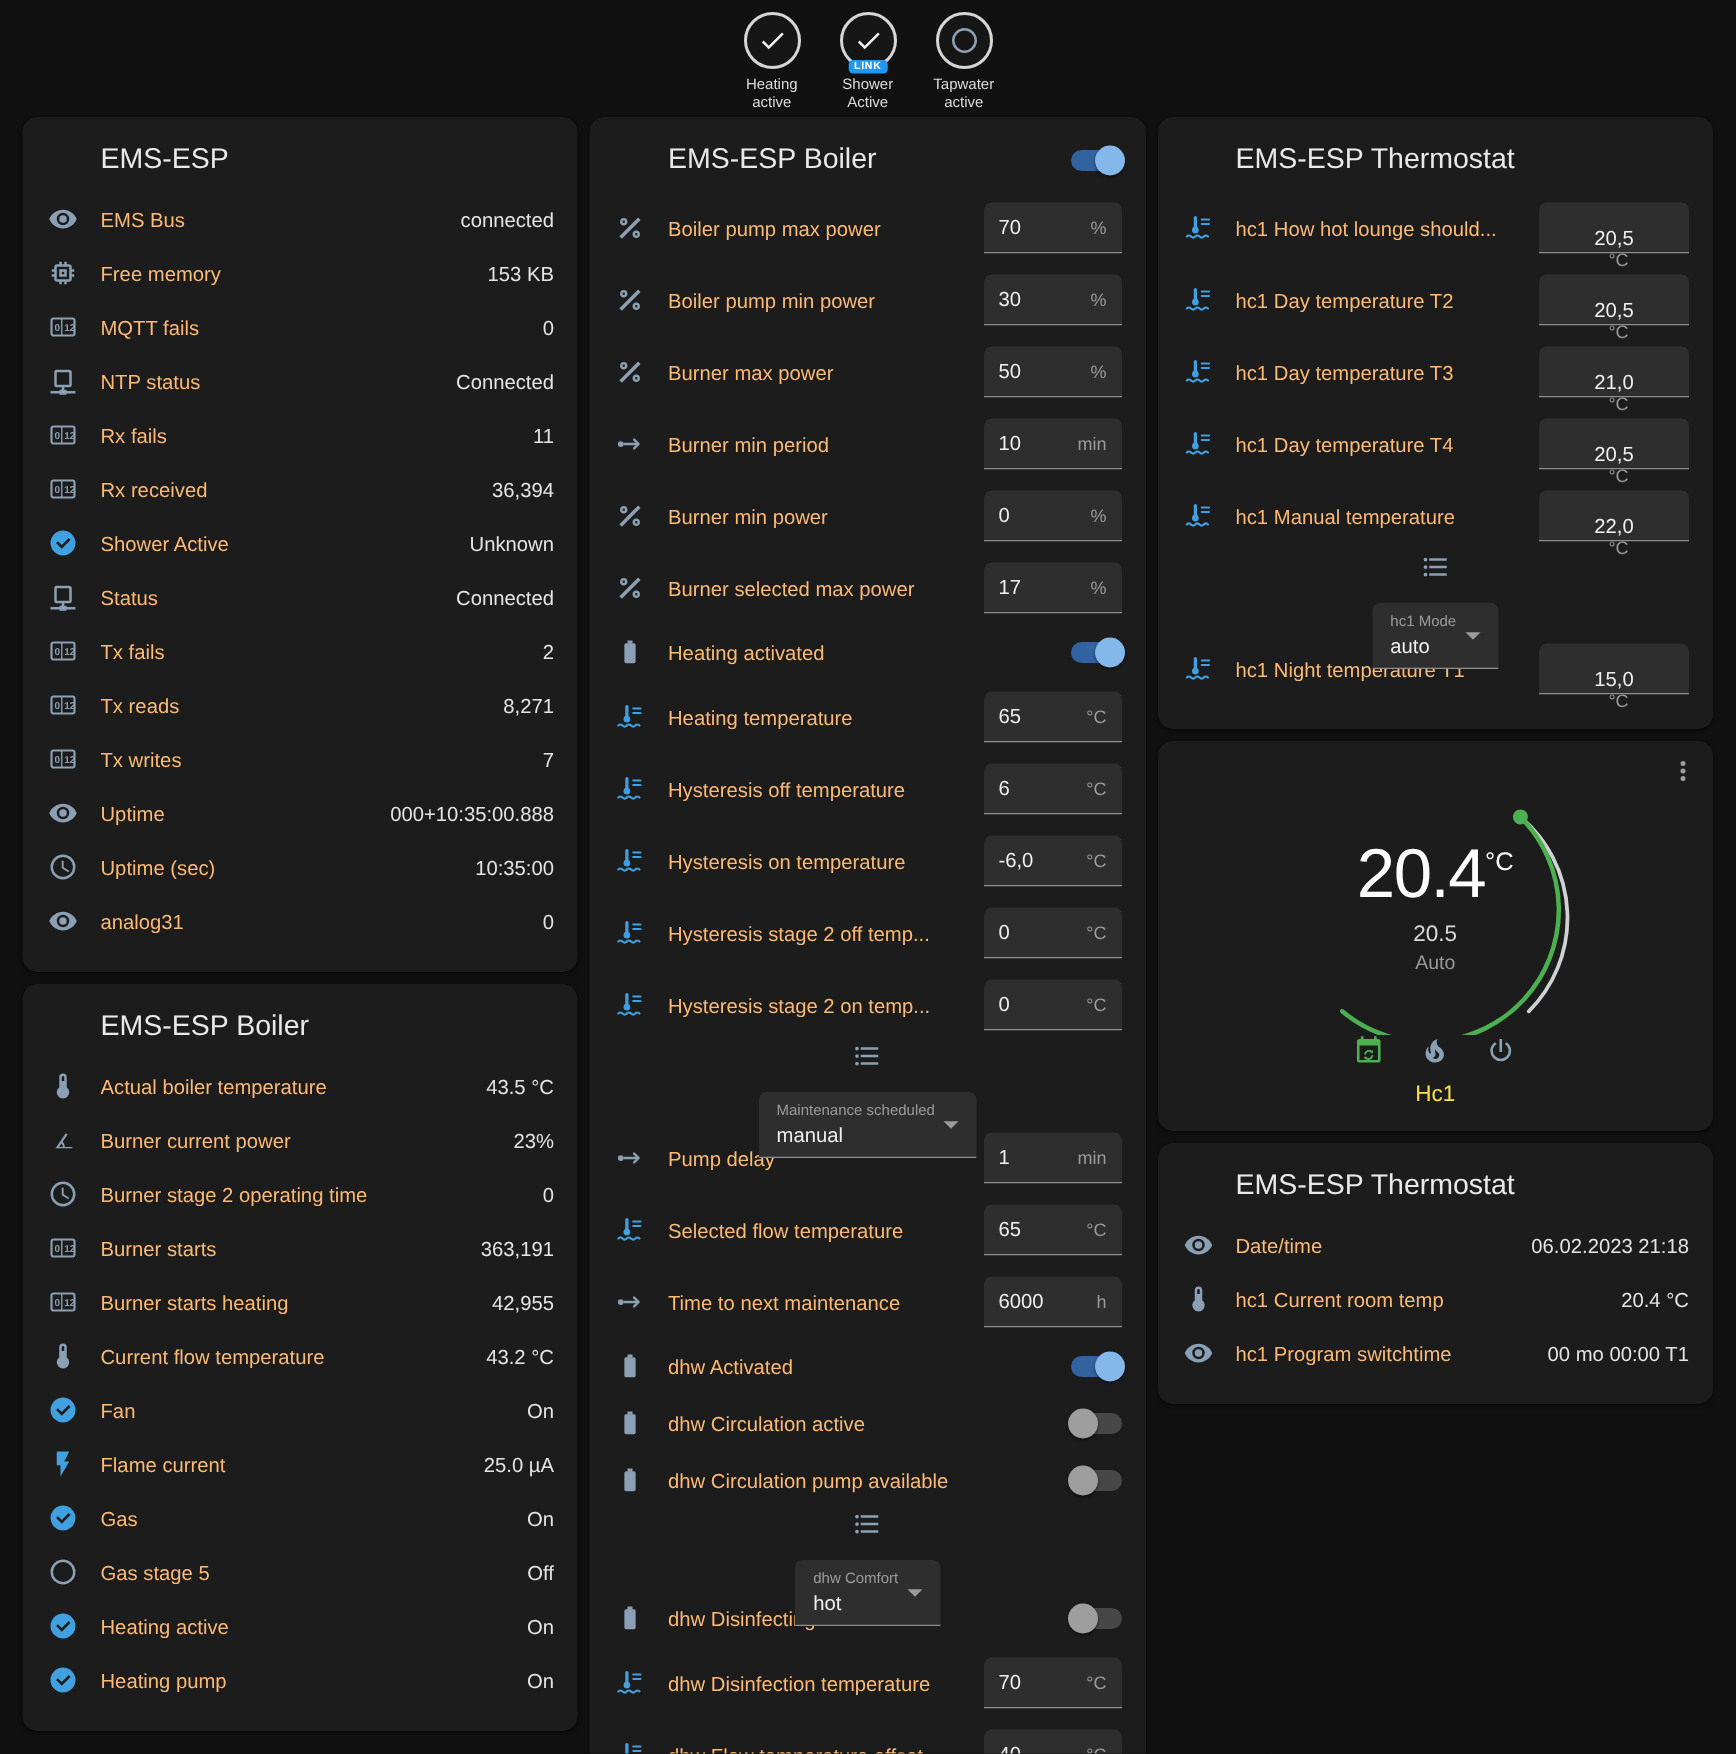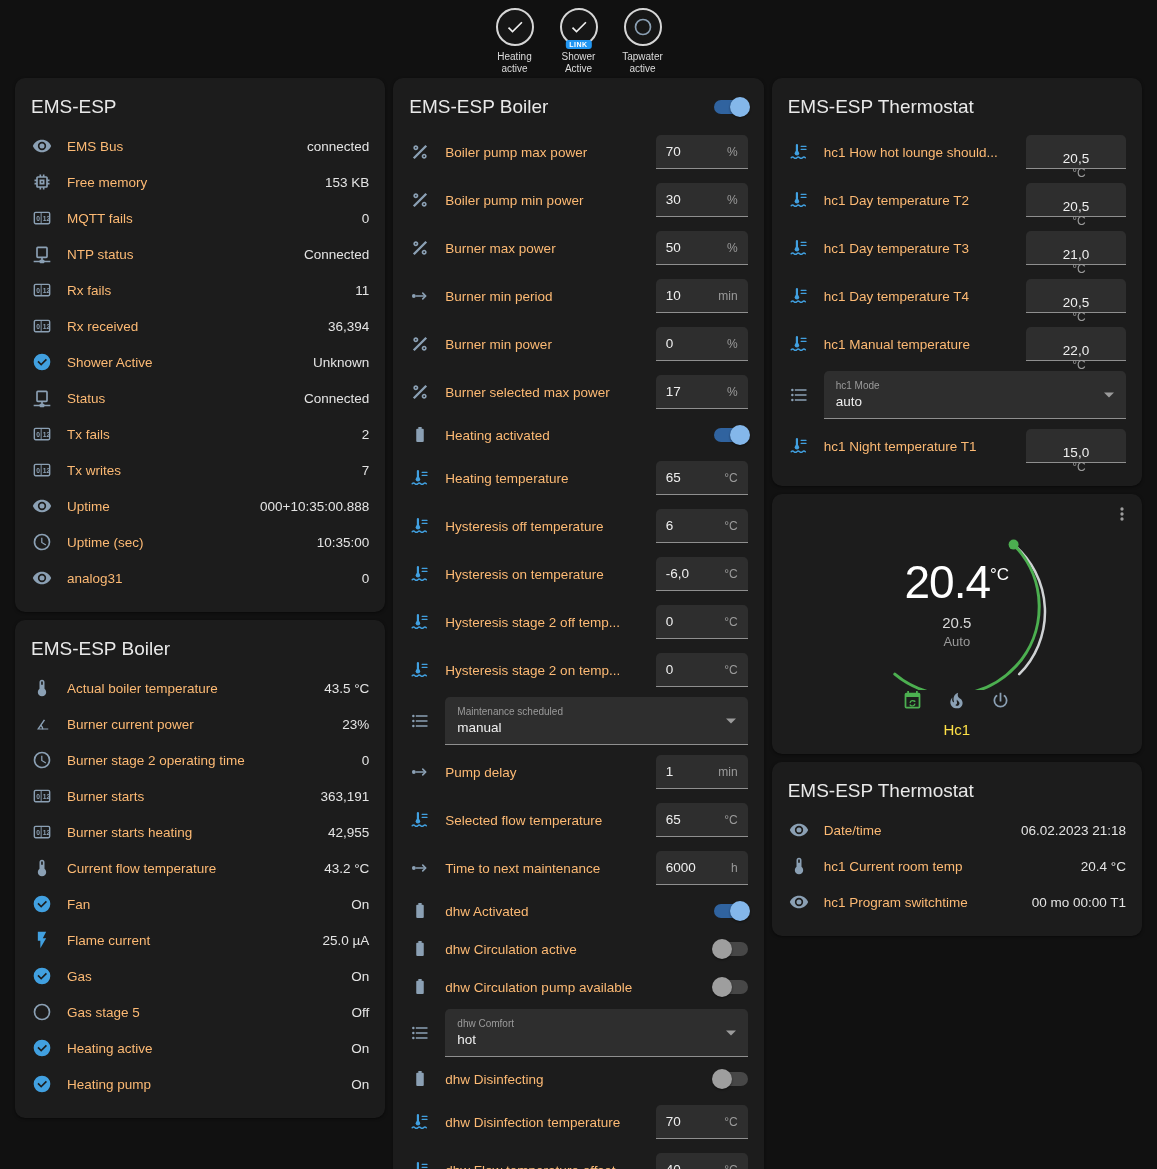--- a/index.html
+++ b/index.html
@@ -19,31 +19,31 @@
   .ic-white { color:#f0f0f0; }
   .badge-tag { position:absolute; bottom:-5px; left:50%; transform:translateX(-50%);
                background:var(--accent,#2196f3); color:#fff; font-size:7px; font-weight:700;
                padding:1px 4px; border-radius:3px; letter-spacing:.5px; }
   .badge-label { font-size:10px; color:#dcdcdc; text-align:center; line-height:1.2; margin-top:5px; width:58px; }
 
   
   .grid { display:grid; grid-template-columns:1fr 1fr 1fr; gap:8px; padding:0 15px; align-items:start; }
   .col { display:flex; flex-direction:column; gap:8px; }
   .card { background:#1c1c1c; border-radius:10px; padding:14px 16px 16px; box-shadow:0 1px 3px rgba(0,0,0,.5); }
-  .card-title { font-size:19px; font-weight:400; color:#e9e9e9; padding:4px 0 10px; }
+  .card-title { font-size:19px; font-weight:400; color:#e9e9e9; padding:4px 0 10px;margin-left:36px; }
   .card-head { display:flex; align-items:center; justify-content:space-between; padding:4px 0 10px; }
   .card-head .card-title { padding:0; }
   .rows { display:flex; flex-direction:column; }
 
   
   .row { display:flex; align-items:center; gap:14px; }
   .row-sensor { height:36px; cursor:pointer; }
   .row-number { height:48px; }
   .row-toggle { height:38px; }
-  .row-select { height:54px; }
+  .row-select { height:54px;flex-direction:column; }
   .icon { width:22px; flex-shrink:0; display:flex; align-items:center; justify-content:center; }
   .icon svg { width:20px; height:20px; display:block; }
   .ic-gray { color:var(--icon-gray,#8ba0b4); }
   .ic-blue { color:var(--icon-blue,#41a0e0); }
   .ic-green { color:var(--green,#4caf50); }
   .label { flex:1; font-size:13.5px; color:#fdba74; white-space:nowrap; overflow:hidden; text-overflow:ellipsis; }
   .value { font-size:13.5px; color:#e4e4e4; white-space:nowrap; text-align:left; }
 
   .numbox { width:92px; height:34px; background:#2e2e2e; border-radius:5px 5px 0 0;
             border-bottom:1px solid #8f8f8f; display:flex; align-items:center;
@@ -216,20 +216,32 @@
             <span class="icon ic-gray">
               <svg viewBox="0 0 24 24">
                 <rect x="2.8" y="5.2" width="18.4" height="13.6" rx="1.6" fill="none" stroke="currentColor" stroke-width="1.7"></rect>
                 <path d="M11 5.2v13.6" stroke="currentColor" stroke-width="1.1"></path>
                 <text x="5.2" y="15.4" font-size="8" font-weight="bold" fill="currentColor">0</text>
                 <text x="13" y="15.4" font-size="8" font-weight="bold" fill="currentColor">12</text>
               </svg>
             </span>
             <div class="label">Tx fails</div>
             <div class="value">2</div>
+          </div>
+          <div class="row row-sensor">
+            <span class="icon ic-gray">
+              <svg viewBox="0 0 24 24">
+                <rect x="2.8" y="5.2" width="18.4" height="13.6" rx="1.6" fill="none" stroke="currentColor" stroke-width="1.7"></rect>
+                <path d="M11 5.2v13.6" stroke="currentColor" stroke-width="1.1"></path>
+                <text x="5.2" y="15.4" font-size="8" font-weight="bold" fill="currentColor">0</text>
+                <text x="13" y="15.4" font-size="8" font-weight="bold" fill="currentColor">12</text>
+              </svg>
+            </span>
+            <div class="label">Tx reads</div>
+            <div class="value">8,271</div>
           </div>
           <div class="row row-sensor">
             <span class="icon ic-gray">
               <svg viewBox="0 0 24 24">
                 <rect x="2.8" y="5.2" width="18.4" height="13.6" rx="1.6" fill="none" stroke="currentColor" stroke-width="1.7"></rect>
                 <path d="M11 5.2v13.6" stroke="currentColor" stroke-width="1.1"></path>
                 <text x="5.2" y="15.4" font-size="8" font-weight="bold" fill="currentColor">0</text>
                 <text x="13" y="15.4" font-size="8" font-weight="bold" fill="currentColor">12</text>
               </svg>
             </span>

